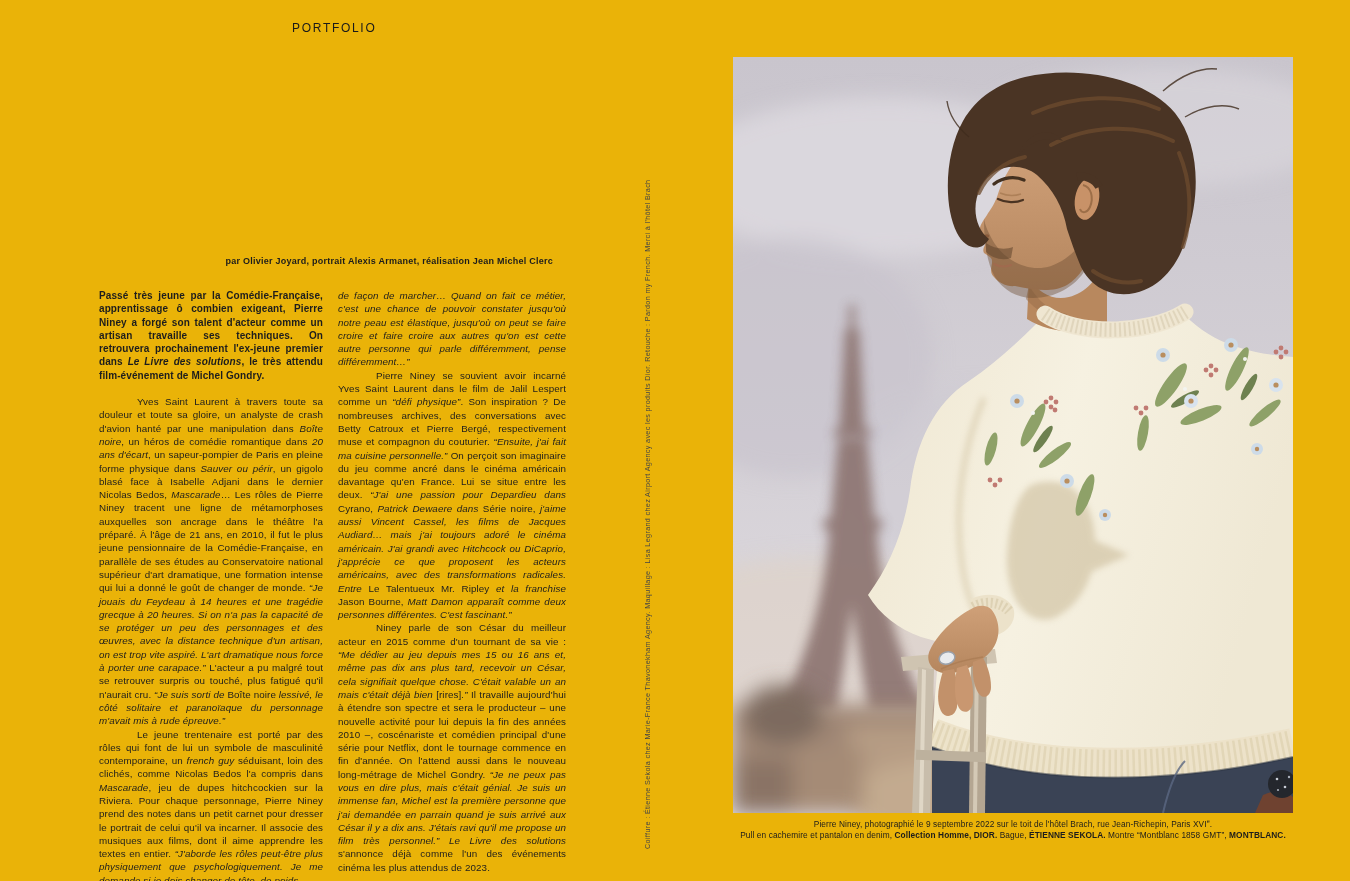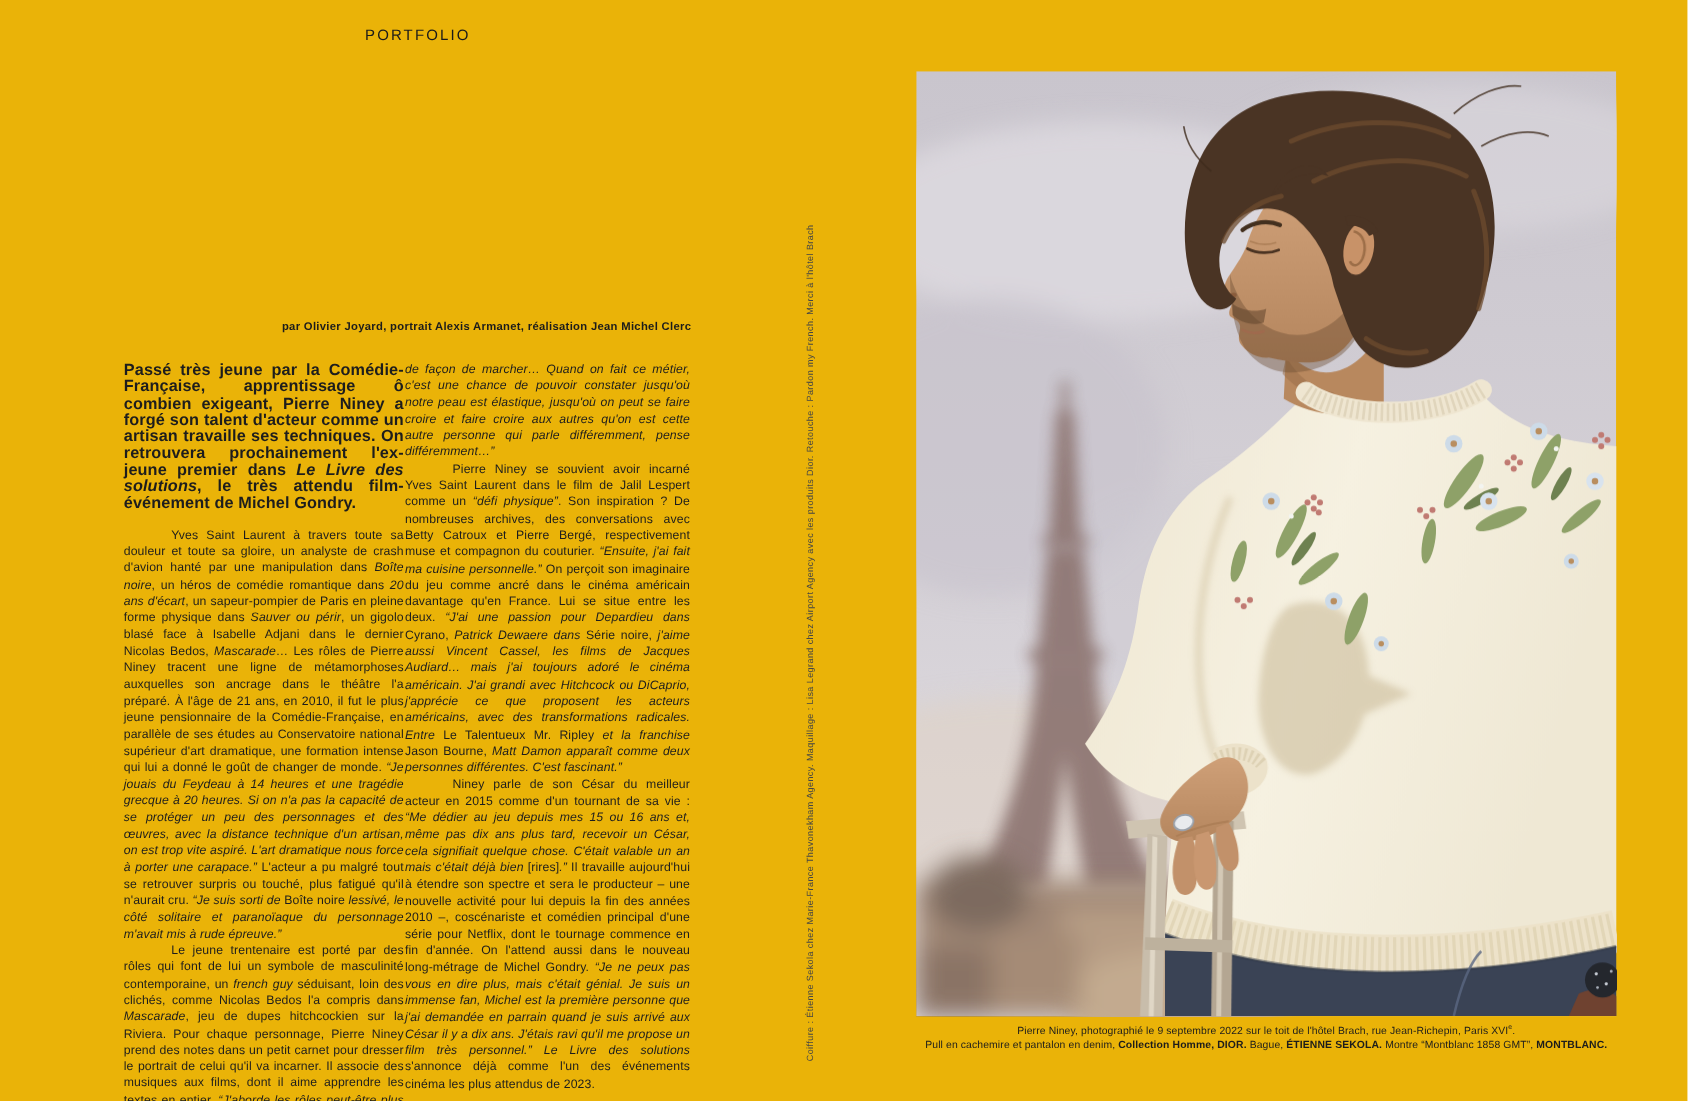--- a/index.html
+++ b/index.html
@@ -7,23 +7,23 @@
         font-family:Liberation Sans, sans-serif;color:#1c1c1c;}
   .kicker{position:absolute;left:292px;top:21px;font-size:12px;font-weight:500;
           letter-spacing:1.7px;color:#1a1a1a;}
   .title{position:absolute;left:235px;top:58px;margin:0;font-size:45px;font-weight:600;
          letter-spacing:-0.5px;color:#161616;}
   .byline{position:absolute;left:133px;top:256px;width:420px;text-align:right;
           font-size:9px;font-weight:700;letter-spacing:0.25px;}
   .col{position:absolute;top:289px;font-size:9.8px;line-height:13.3px;text-align:justify;
        letter-spacing:0.1px;color:#1d1d1d;}
   .col1{left:99px;width:224px;}
-  .col2{left:324px;width:228px;}
+  .col2{left:338px;width:228px;}
   .col p{margin:0;}
-  .lead{font-weight:700;font-size:13px;margin-bottom:13px !important;}
+  .lead{font-weight:700;font-size:10px;margin-bottom:13px !important;}
   .indent{text-indent:38px;}
   .credits{position:absolute;left:640px;top:213px;height:636px;width:15px;
            font-size:7.2px;letter-spacing:0.35px;color:#454545;
            writing-mode:vertical-rl;transform:rotate(180deg);
            display:flex;align-items:center;white-space:nowrap;}
   .photo{position:absolute;left:733px;top:57px;width:560px;height:756px;margin:0;padding:0;}
   .photo svg{display:block;}
   .caption{position:absolute;left:700px;top:819px;width:626px;margin:0;text-align:center;
            font-size:8.3px;line-height:11.3px;color:#1c1c1c;letter-spacing:0.1px;}
   .caption sup{font-size:5.5px;vertical-align:super;line-height:0;}

